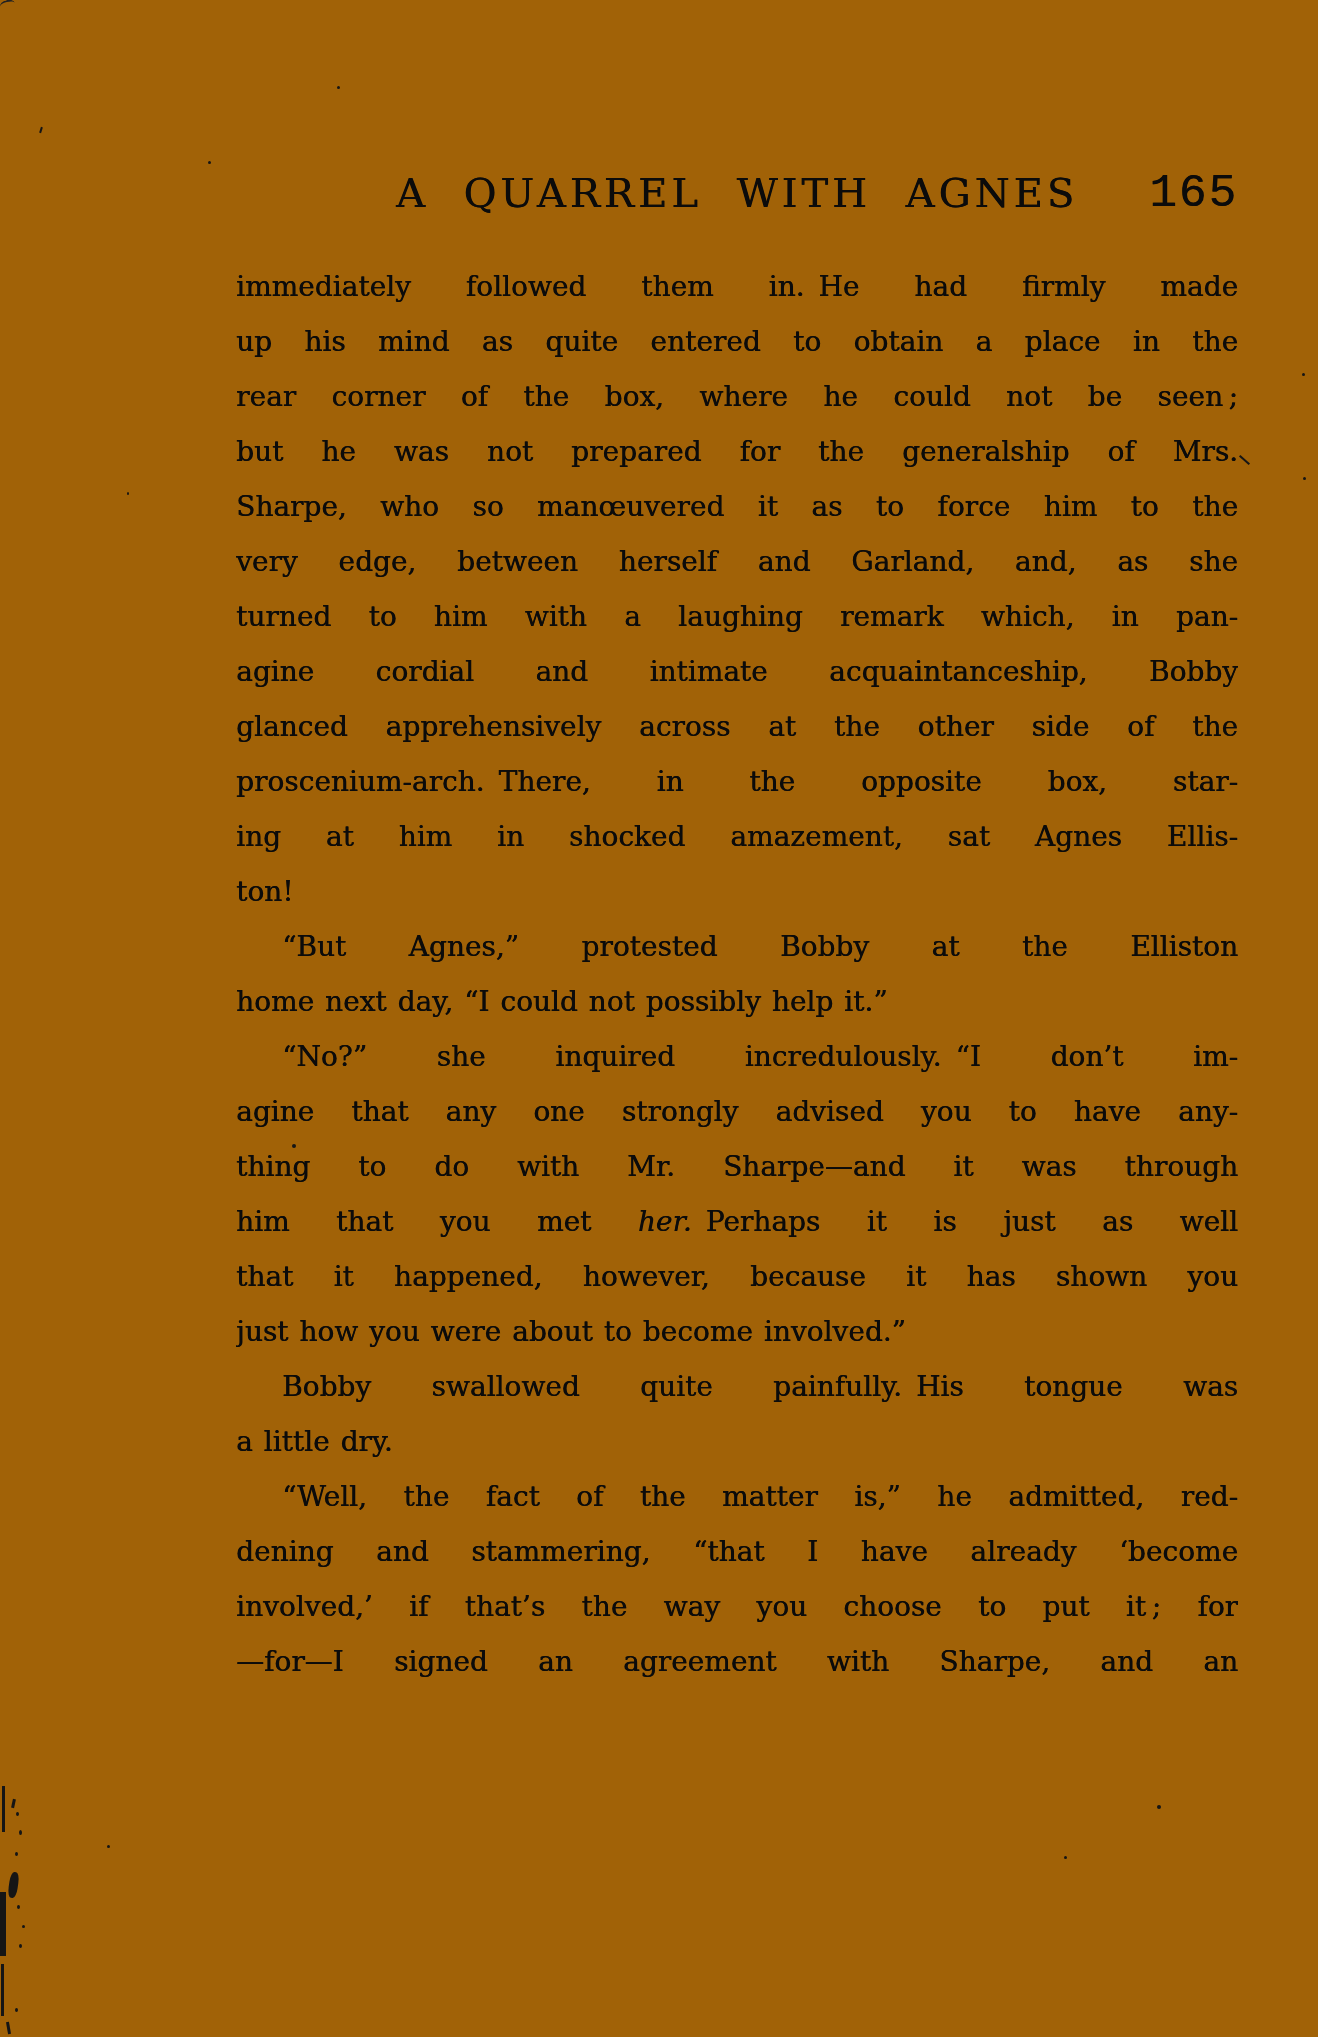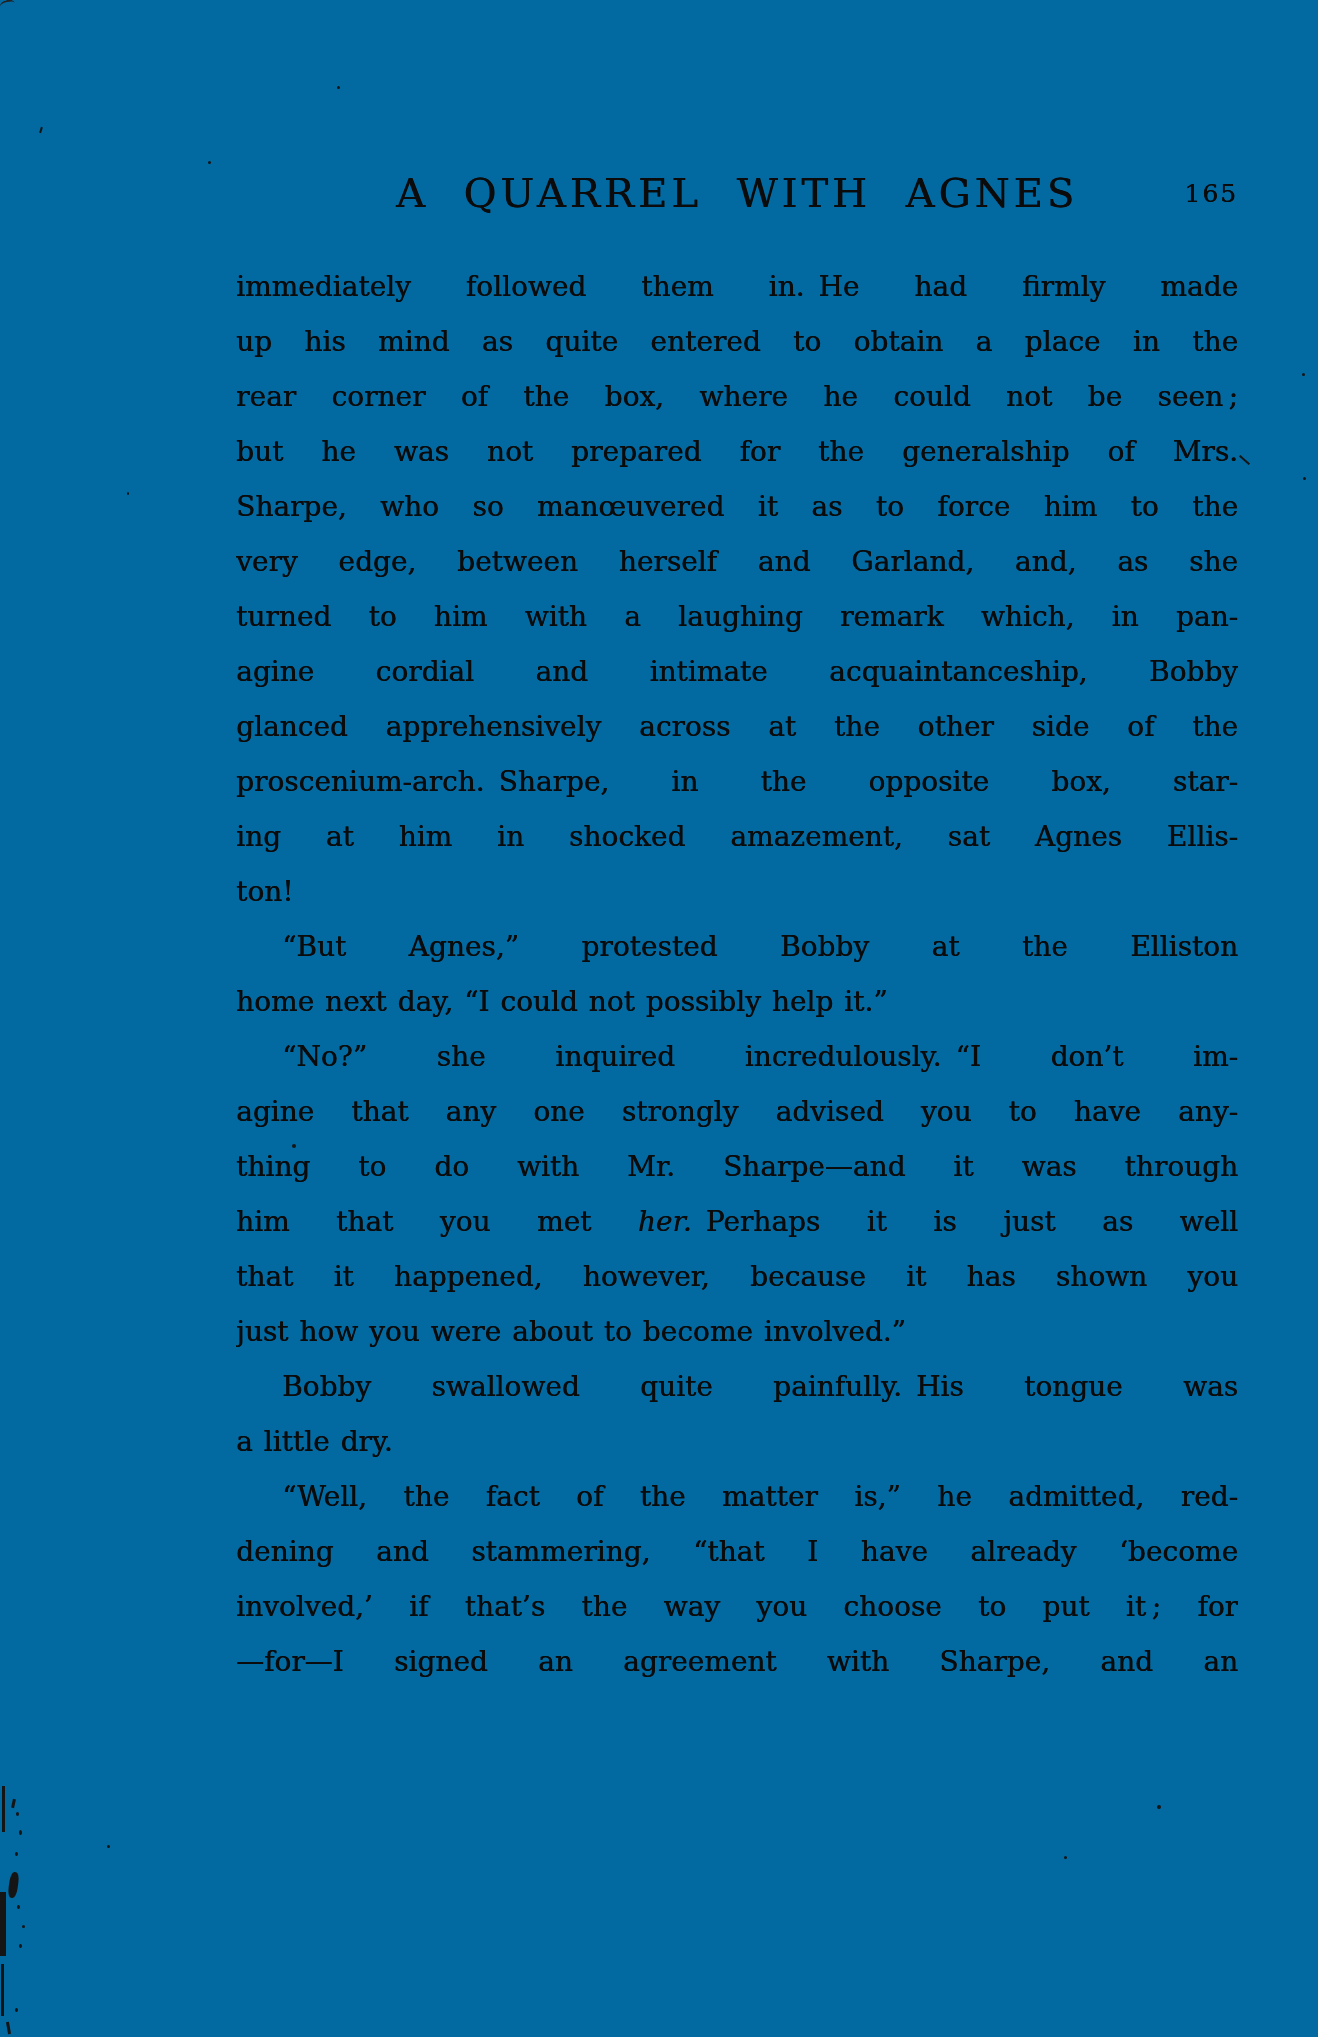--- a/index.html
+++ b/index.html
@@ -1,20 +1,20 @@
 <!DOCTYPE html>
 <html><head>
 <meta charset="utf-8">
 <style>
   html, body { margin: 0; padding: 0; background: #e8e8e8; }
   .page {
     position: relative;
     width: 1318px;
     height: 2037px;
-    background: #0369a1;
+    background: #a16207;
     overflow: hidden;
     font-family: "DejaVu Serif", serif;
     color: #0b0b0b;
   }
   
   .running-head {
     position: absolute;
     left: 236px;
     top: 172px;
     width: 1002px;
@@ -24,23 +24,24 @@
     line-height: 42px;
     letter-spacing: 4px;
     word-spacing: 18px;
     white-space: nowrap;
     text-shadow: 0.5px 0 0 #0b0b0b;
   }
   .page-num {
     position: absolute;
     right: 0;
     top: 1px;
-    font-size: 25px;
+    font-size: 46px;
     letter-spacing: 2px;
     text-shadow: 0.5px 0 0 #0b0b0b;
+    font-family: Liberation Mono, monospace;
   }
   
   .text-block {
     position: absolute;
     left: 236px;
     top: 259px;
     width: 1002px;
     font-size: 28px;
     line-height: 55px;
     word-spacing: 2px;
@@ -72,21 +73,21 @@
       <div class="para">
         <div class="line j">immediately followed them in. He had firmly made</div>
         <div class="line j">up his mind as quite entered to obtain a place in the</div>
         <div class="line j">rear corner of the box, where he could not be seen ;</div>
         <div class="line j">but he was not prepared for the generalship of Mrs.</div>
         <div class="line j">Sharpe, who so manœuvered it as to force him to the</div>
         <div class="line j">very edge, between herself and Garland, and, as she</div>
         <div class="line j">turned to him with a laughing remark which, in pan-</div>
         <div class="line j">agine cordial and intimate acquaintanceship, Bobby</div>
         <div class="line j">glanced apprehensively across at the other side of the</div>
-        <div class="line j">proscenium-arch. Sharpe, in the opposite box, star-</div>
+        <div class="line j">proscenium-arch. There, in the opposite box, star-</div>
         <div class="line j">ing at him in shocked amazement, sat Agnes Ellis-</div>
         <div class="line">ton!</div>
       </div>
       <div class="para">
         <div class="line j ind">“But Agnes,” protested Bobby at the Elliston</div>
         <div class="line">home next day, “I could not possibly help it.”</div>
       </div>
       <div class="para">
         <div class="line j ind">“No?” she inquired incredulously. “I don’t im-</div>
         <div class="line j">agine that any one strongly advised you to have any-</div>

